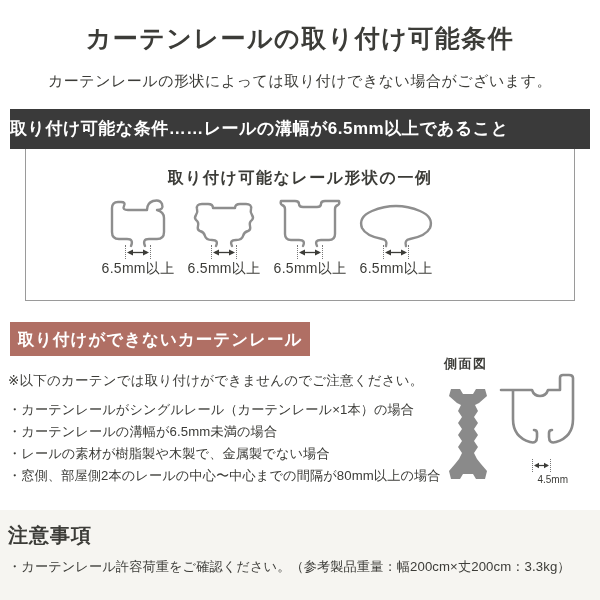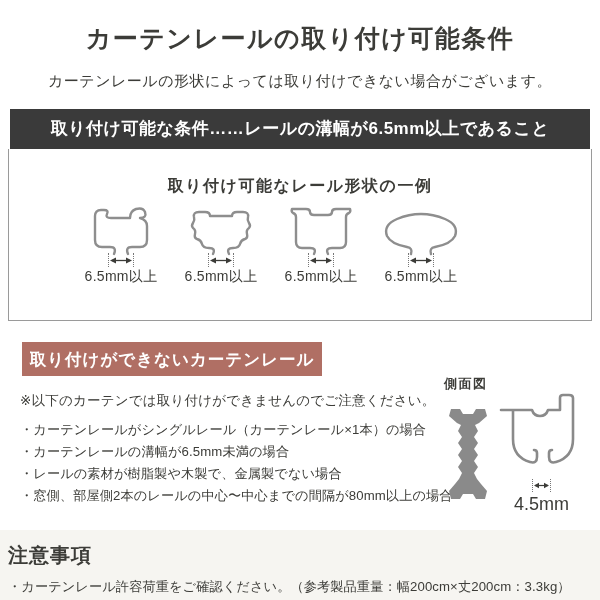--- a/index.html
+++ b/index.html
@@ -12,63 +12,63 @@
   .page-title{
     margin:22px 0 0;text-align:center;
     font-size:25px;font-weight:bold;letter-spacing:1.5px;
   }
   .page-subtitle{
     margin:17px 0 8px;text-align:center;
     font-size:15px;letter-spacing:0.5px;
   }
   .banner-dark{
     margin:18px 10px 0;height:40px;line-height:40px;
-    background:#3a3a3a;color:#ffffff;text-align:center;
+    background:#3a3a3a;color:#ffffff;
     font-size:17px;font-weight:bold;letter-spacing:0.5px;
   }
   .ok-box{
-    margin:0 8px;height:172px;box-sizing:border-box;
+    margin:0 25px;height:152px;box-sizing:border-box;
     border:1px solid #9a9a9a;border-top:none;
-    padding-top:27px;
+    padding-top:19px;
   }
   .ok-box-title{
     text-align:center;font-size:16px;font-weight:bold;letter-spacing:1.5px;
   }
   .figures{
     display:flex;justify-content:flex-start;align-items:flex-end;
-    padding-left:69px;gap:14px;margin-top:5px;
+    padding-left:69px;gap:0;margin-top:5px;
   }
   .figure{width:86px;display:flex;flex-direction:column;align-items:center;}
   .figure svg{display:block;}
   .dim{
     width:24px;height:14px;margin-top:-3px;
     border-left:1px dotted #777;border-right:1px dotted #777;
     display:flex;align-items:center;justify-content:center;
   }
   .fig-label{font-size:14px;margin-top:1px;letter-spacing:0.3px;white-space:nowrap;}
 
-  .ng-section{position:relative;margin-top:21px;height:172px;padding-left:12px;}
+  .ng-section{position:relative;margin-top:21px;height:172px;}
   .banner-accent{
     margin-left:10px;width:300px;height:34px;line-height:34px;
     background:#b06f64;color:#ffffff;text-align:center;
     font-size:16.5px;font-weight:bold;letter-spacing:1px;
   }
   .ng-note{margin:16px 0 0 8px;font-size:13.5px;letter-spacing:0.2px;}
   .ng-bullets{margin:9px 0 16px 8px;font-size:13.2px;line-height:22px;letter-spacing:0.1px;}
 
   .sideview{position:absolute;left:444px;top:33px;width:152px;height:140px;}
   .sv-label{font-size:13px;font-weight:bold;letter-spacing:1.5px;}
   .sv-runner{position:absolute;left:4px;top:32px;}
   .sv-rail{position:absolute;left:54px;top:18px;}
   .sv-dim{
     position:absolute;left:88px;top:104px;width:17px;height:13px;
     border-left:1px dotted #777;border-right:1px dotted #777;
     display:flex;align-items:center;justify-content:center;
   }
-  .sv-dimlabel{position:absolute;left:70px;top:119px;width:54px;text-align:left;font-size:18px;}
+  .sv-dimlabel{position:absolute;left:70px;top:119px;width:54px;text-align:right;font-size:10px;}
 
   .notice{
     margin-top:16px;background:#f6f5f1;
     padding:12px 8px 30px;min-height:80px;
   }
   .notice-title{font-size:20px;font-weight:bold;letter-spacing:1px;}
   .notice-bullets{margin-top:7px;font-size:13.2px;line-height:21.5px;letter-spacing:0.1px;}
   .notice-bullets .indent{padding-left:7px;}
 </style>
 </head>

